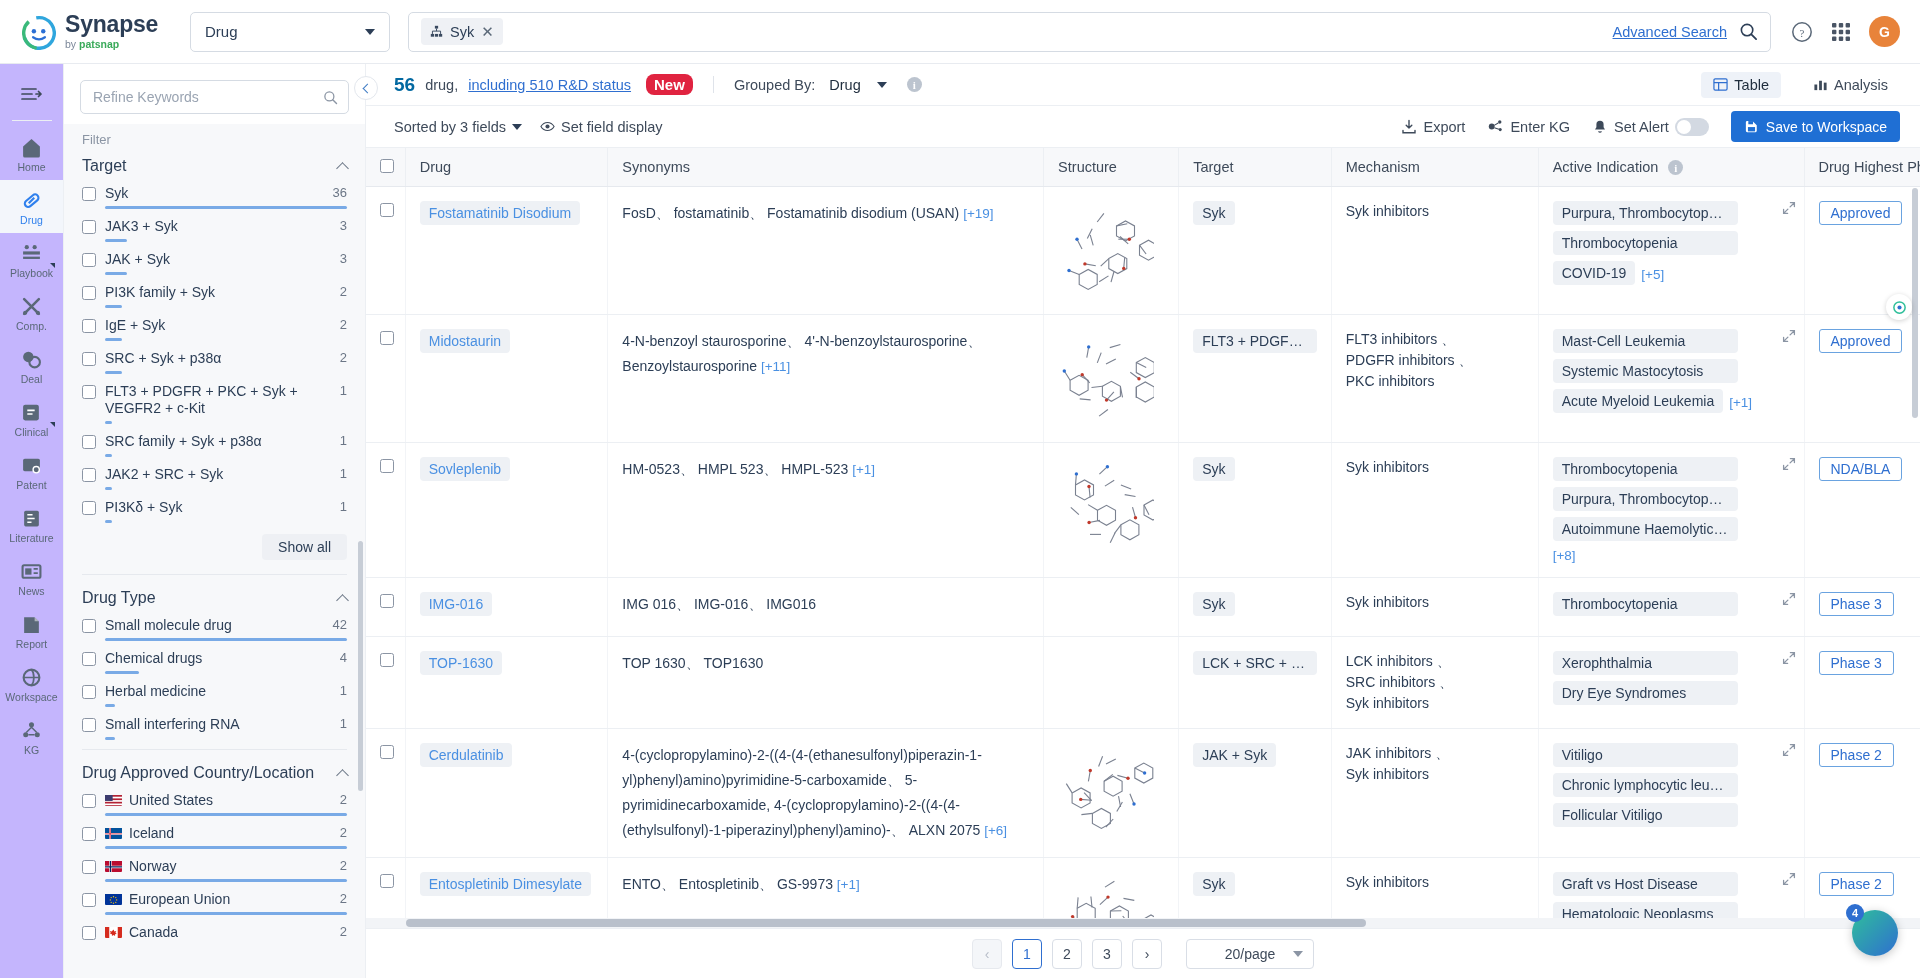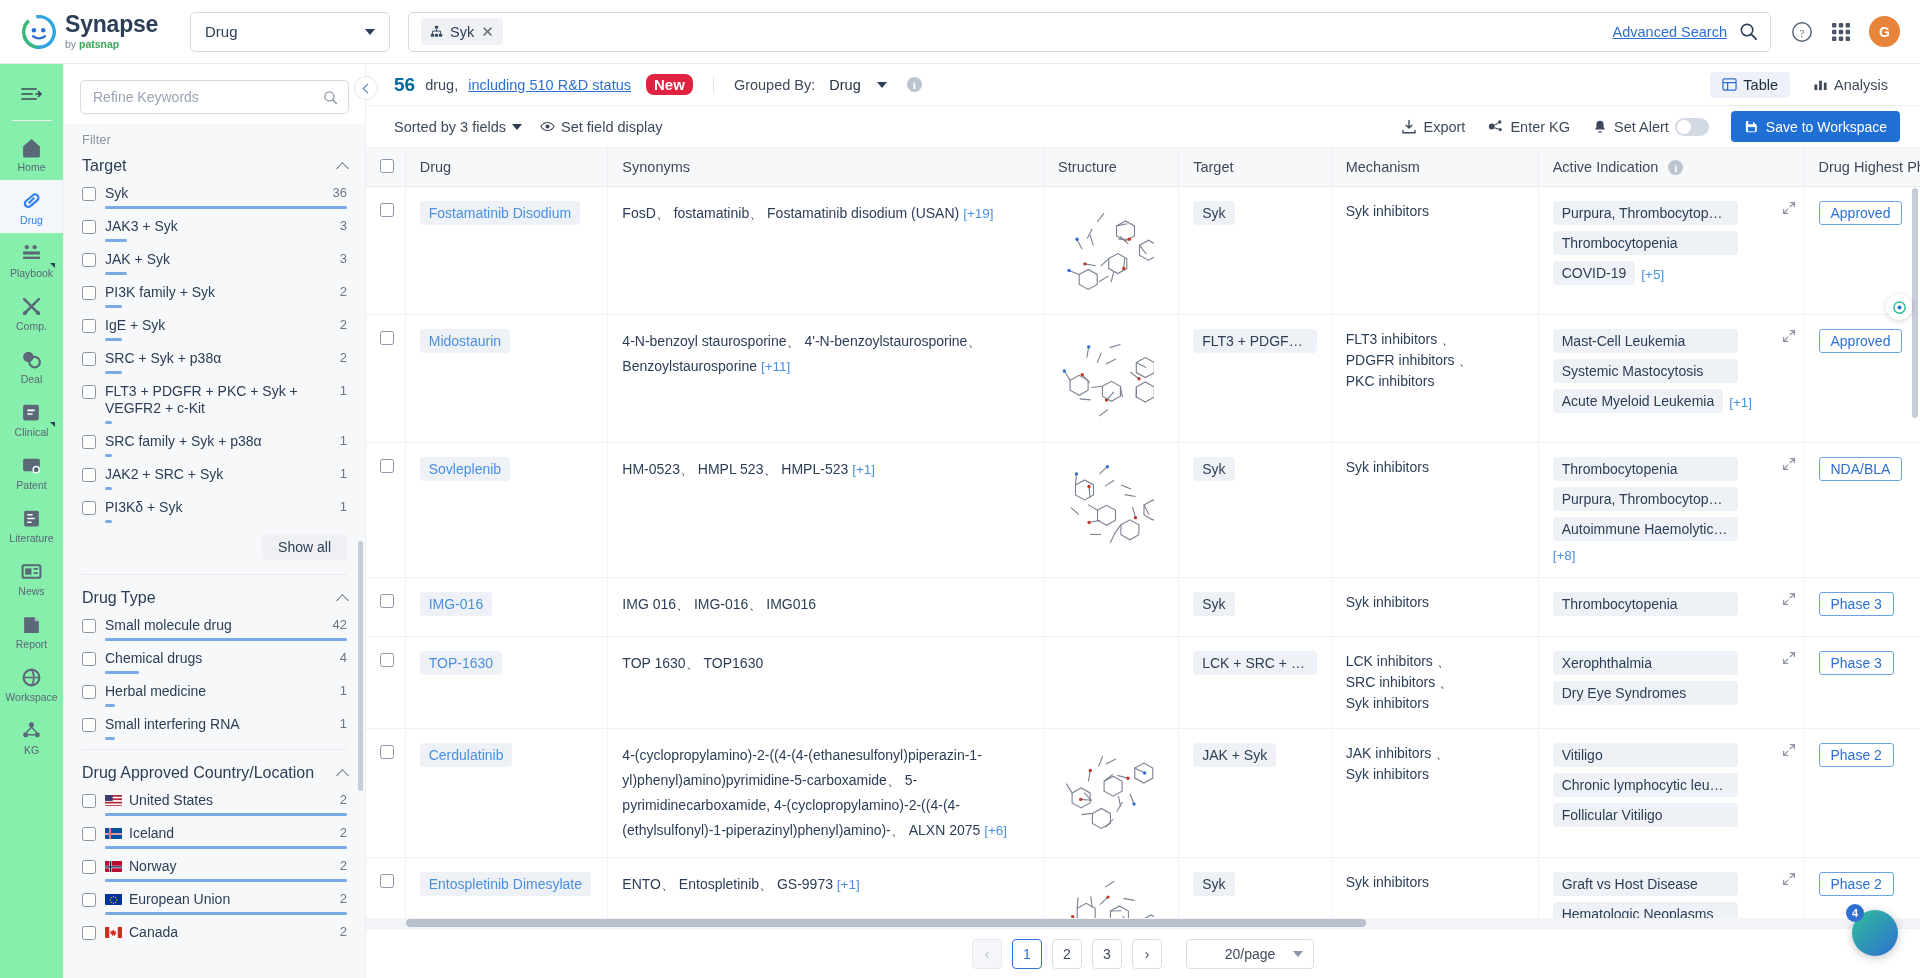--- a/index.html
+++ b/index.html
@@ -15,21 +15,21 @@
 
   
   .topbar {
     height: 64px; min-height: 64px;
     display: flex; align-items: center;
     border-bottom: 1px solid #e8ebf0;
     background: #fff;
     padding: 0 20px 0 22px;
     position: relative; z-index: 20;
   }
-  .brand { display: flex; align-items: center; gap: 9px; width: 150px; }
+  .brand { display: flex; align-items: flex-end; gap: 9px; width: 150px; }
   .brand-logo { width: 34px; height: 34px; flex: 0 0 34px; }
   .brand-text { display: flex; flex-direction: column; line-height: 1; }
   .brand-name { font-size: 23px; font-weight: 600; color: #2c3e56; letter-spacing: -.2px; }
   .brand-sub { font-size: 10.5px; color: #7b8799; margin-top: 3px; }
   .brand-sub b { color: #3aaa5a; font-weight: 700; }
 
   .type-select {
     margin-left: 18px;
     width: 200px; height: 40px;
     border: 1px solid #d5dbe3; border-radius: 5px;
@@ -67,21 +67,21 @@
     display: flex; align-items: center; justify-content: center;
     font-size: 14px; font-weight: 600; cursor: pointer;
   }
 
   
   .body { display: flex; flex: 1; min-height: 0; }
 
   
   .rail {
     width: 64px; min-width: 64px;
-    background: #86efac; border-right: 1px solid #eceff3;
+    background: #c4b5fd; border-right: 1px solid #eceff3;
     display: flex; flex-direction: column; align-items: center;
     padding-top: 8px;
     text-align: right;
   }
   .rail-collapse { height: 44px; display:flex; align-items:center; justify-content:center; width:100%; cursor:pointer; }
   .rail-sep { width: 40px; height: 1px; background: #eceff3; margin: 4px 0 6px; }
   .rail-item {
     width: 100%; padding: 9px 0 7px;
     display: flex; flex-direction: column; align-items: center; gap: 3px;
     cursor: pointer; position: relative; color: #5a6878;
@@ -164,21 +164,21 @@
     border-radius: 8px; padding: 2px 8px; margin-left: 5px;
   }
   .vdiv { width: 1px; height: 17px; background: #dfe3ea; margin: 0 10px; }
   .grp-lbl { font-size: 14.5px; color: #3e4a5a; }
   .grp-val { font-size: 14.5px; color: #1f2d3d; margin-left: 4px; }
   .info-ic {
     width: 15px; height: 15px; border-radius: 50%; background: #bcc4cf; color: #fff;
     font-size: 11px; font-weight: 700; display: inline-flex; align-items: center; justify-content: center;
     cursor: pointer; font-family: "Liberation Serif", serif;
   }
-  .res-right { margin-left: auto; display: flex; align-items: center; gap: 11px; }
+  .res-right { margin-left: auto; display: flex; align-items: center; gap: 20px; }
   .seg {
     display: flex; align-items: center; gap: 6px; font-size: 14.5px;
     padding: 5px 12px; border-radius: 4px; color: #3e4a5a; cursor: pointer;
   }
   .seg.active { background: #eef2f8; color: #1f2d3d; }
 
   .tool-bar {
     height: 42px; min-height: 42px; display: flex; align-items: center;
     padding: 0 20px 0 28px; border-bottom: 1px solid #eceff3; gap: 18px;
   }

